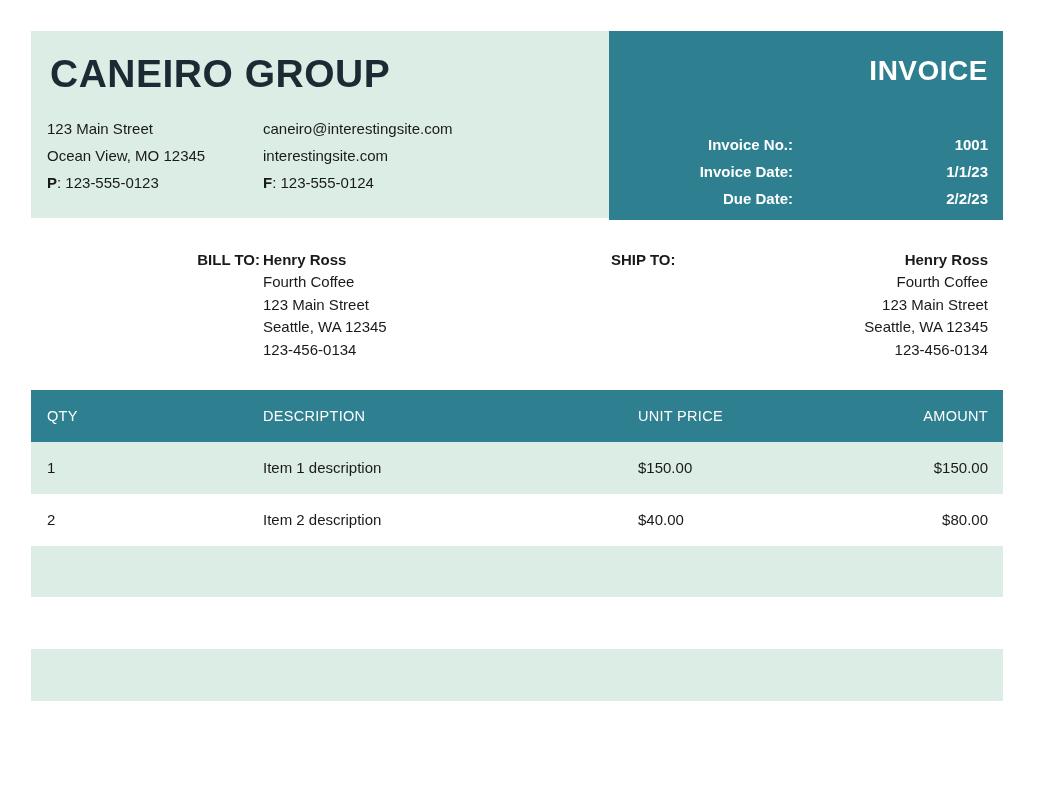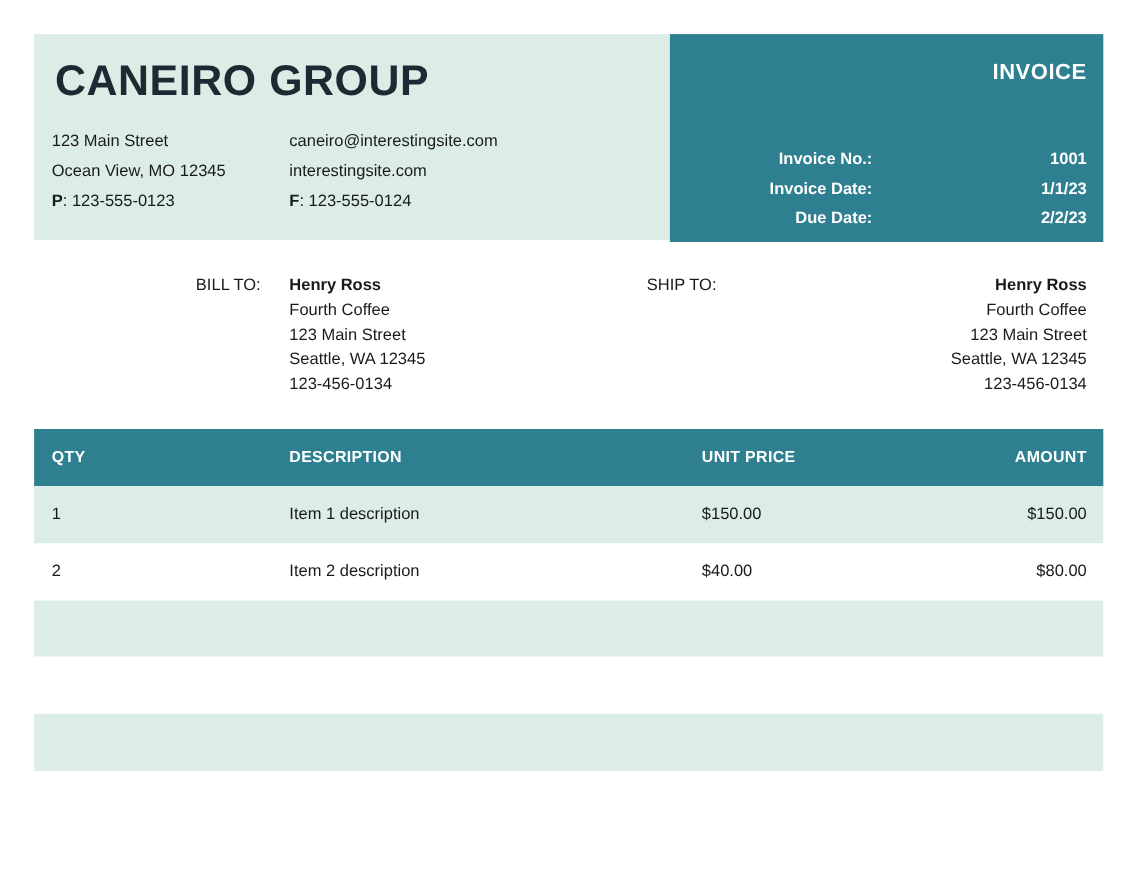--- a/index.html
+++ b/index.html
@@ -48,47 +48,47 @@
   .invoice-panel {
     position: absolute;
     left: 609px; top: 31px;
     width: 394px; height: 189px;
     background: #2e7f8f;
     color: #ffffff;
   }
   .invoice-title {
     position: absolute;
     right: 15px; top: 24px;
-    font-size: 20px;
+    font-size: 28px;
     font-weight: bold;
     letter-spacing: 0.5px;
   }
   .invoice-fields { position: absolute; left: 0; top: 84px; width: 100%; margin-top: 16px; }
   .field-row { position: relative; height: 27px; font-size: 15px; font-weight: bold; }
   .field-row .f-label { position: absolute; right: 210px; line-height: 27px; white-space: nowrap; }
   .field-row .f-value { position: absolute; right: 15px;  line-height: 27px; white-space: nowrap; }
 
   
   .addresses { position: absolute; left: 0; top: 249px; width: 1038px; height: 118px; font-size: 15px; }
-  .addr-label { position: absolute; top: 0; font-weight: normal; line-height: 22.4px; }
+  .addr-label { position: absolute; top: 0; font-weight: bold; line-height: 22.4px; padding-left: 23px; }
   .bill-label { left: 0;  width: 237px; text-align: right; }
   .ship-label { left: 588px; width: 193px; text-align: left; }
   .addr-block { position: absolute; top: 0; line-height: 22.4px; }
   .bill-block { left: 263px; text-align: left; }
   .ship-block { left: 700px; width: 288px; text-align: right; }
 
   
   .items-table { position: absolute; left: 31px; top: 390px; width: 972px; }
   .t-header {
     position: relative;
     height: 52px;
     background: #2e7f8f;
     color: #ffffff;
     font-size: 14.5px;
-    font-weight: bold;
+    font-weight: normal;
     letter-spacing: 0.3px;
     padding-left: 48px;
   }
   .t-row { position: relative; height: 51.8px; font-size: 15px; background: #ffffff; }
   .t-row:nth-child(even) { background: #dcede6; }
   .cell { position: absolute; top: 0; line-height: 52px; white-space: nowrap; }
   .t-row .cell { line-height: 51.8px; }
   .col-qty    { left: 16px; }
   .col-desc   { left: 232px; }
   .col-price  { left: 607px; text-align: center; }

